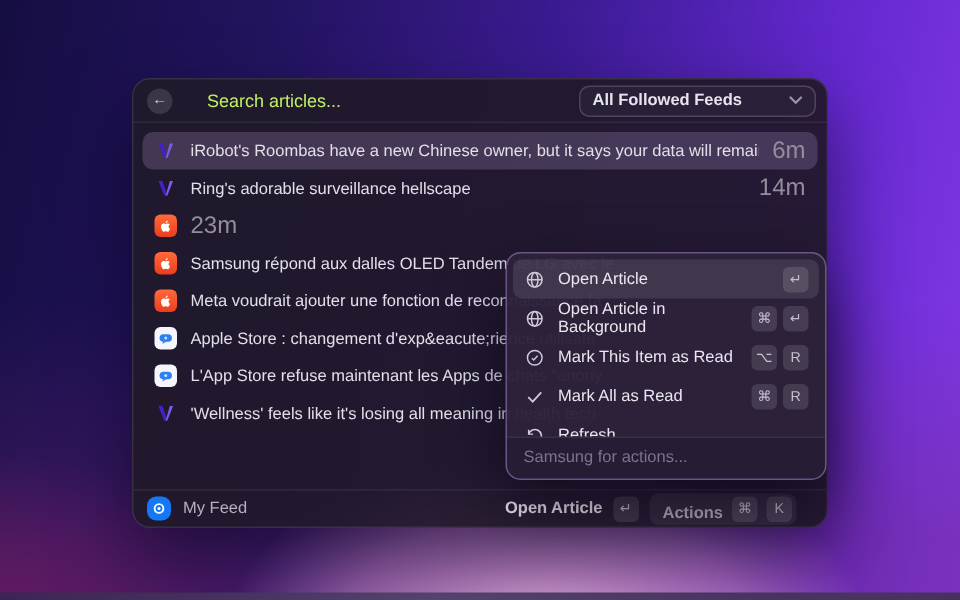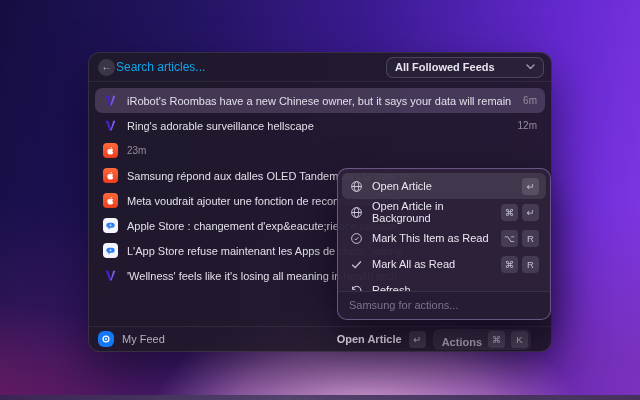--- a/index.html
+++ b/index.html
@@ -30,42 +30,42 @@
   .pal-header {
     flex:none; height:29px; display:flex; align-items:center;
     padding:0 7px 0 9px; border-bottom:1px solid rgba(255,255,255,0.07);
   }
   .back-btn {
     width:17px; height:17px; border-radius:50%;
     background:rgba(255,255,255,0.13); color:#d6d1de;
     font-size:10px; line-height:1; display:flex; align-items:center; justify-content:center;
     cursor:pointer; flex:none;
   }
-  .search-ph { margin-left:1px; color:#0ea5e9; font-size:12px; }
+  .search-ph { margin-left:23px; color:#bef264; font-size:12px; }
   .feeds-dd {
     margin-left:auto; height:21px; width:158px; padding:0 8px;
     border:1px solid rgba(255,255,255,0.17); border-radius:7px;
     background:rgba(255,255,255,0.03);
     display:flex; align-items:center; justify-content:space-between;
     color:#e8e4ee; font-size:11px; font-weight:700; cursor:pointer;gap:28px;
   }
   .chev { color:#9d94ab; font-size:9px; line-height:1; }
 
   
   .list { flex:1; padding:6px 6px 2px; overflow:hidden; }
   .row {
     height:25px; display:flex; align-items:center; gap:9px;
     padding:0 8px; border-radius:7px; cursor:pointer;
   }
   .row.selected { background:rgba(189,168,222,0.22); }
   .title {
     flex:1; color:#e2dfe9; font-size:11px;
     white-space:nowrap; overflow:hidden;
   }
-  .time { flex:none; color:#948d9f; font-size:10px;text-align:center; }
+  .time { flex:none; color:#948d9f; font-size:16px;text-align:center; }
 
   .fav {
     width:15px; height:15px; flex:none; border-radius:4px;
     display:flex; align-items:center; justify-content:center;
   }
   .fav.apple { background:linear-gradient(180deg,#ff6a3b,#ec3d1d); }
   .fav.macg  { background:#f4f6fb; }
   .fav.verge { background:transparent; }
   .fav svg { display:block; }
 
@@ -154,21 +154,21 @@
     </div>
 
     <div class="row">
       <span class="fav verge">
         <svg width="13" height="13" viewBox="0 0 24 24">
             <path d="M3 3l7 18h4L8 3z" fill="#4520c6"></path>
             <path d="M21 3l-7 18h-2.2l2.4-8L17 3z" fill="#7a5cf0"></path>
           </svg>
       </span>
       <span class="title">Ring's adorable surveillance hellscape</span>
-      <span class="time">12m</span>
+      <span class="time">14m</span>
     </div>
 
     <div class="row">
       <span class="fav apple">
         <svg width="9" height="11" viewBox="0 0 24 28">
             <path fill="#fff" d="M17.05 15.54c-.03-2.5 2.04-3.7 2.13-3.76-1.16-1.7-2.97-1.93-3.61-1.96-1.54-.16-3 .9-3.78.9-.78 0-1.98-.88-3.26-.86-1.68.03-3.22.98-4.08 2.48-1.74 3.02-.44 7.49 1.25 9.94.83 1.2 1.81 2.55 3.1 2.5 1.25-.05 1.72-.8 3.23-.8 1.5 0 1.93.8 3.25.78 1.34-.02 2.19-1.22 3.01-2.43.95-1.39 1.34-2.73 1.36-2.8-.03-.01-2.6-1-2.6-3.99zM14.56 7.9c.69-.83 1.15-1.99 1.02-3.15-.99.04-2.18.66-2.89 1.49-.63.73-1.19 1.9-1.04 3.02 1.1.09 2.23-.56 2.91-1.36z"></path>
           </svg>
       </span>
       <span class="time">23m</span>
     </div>

